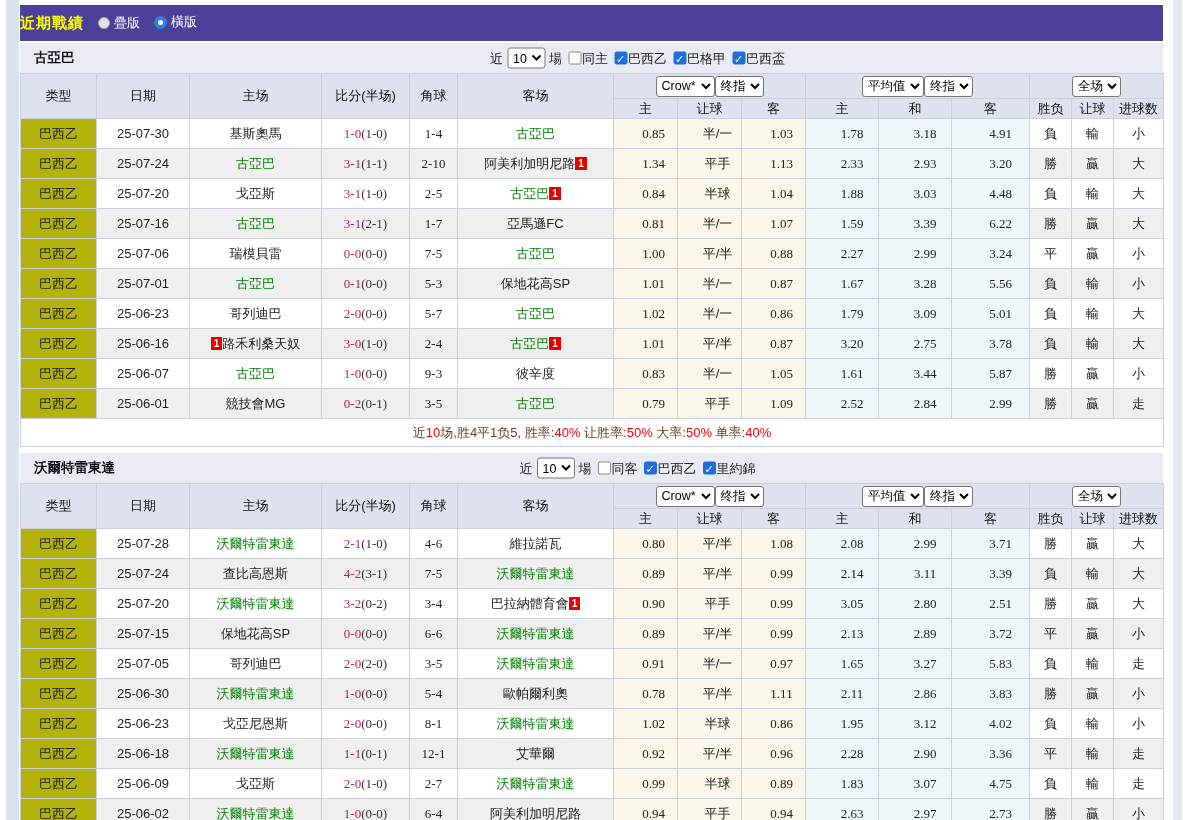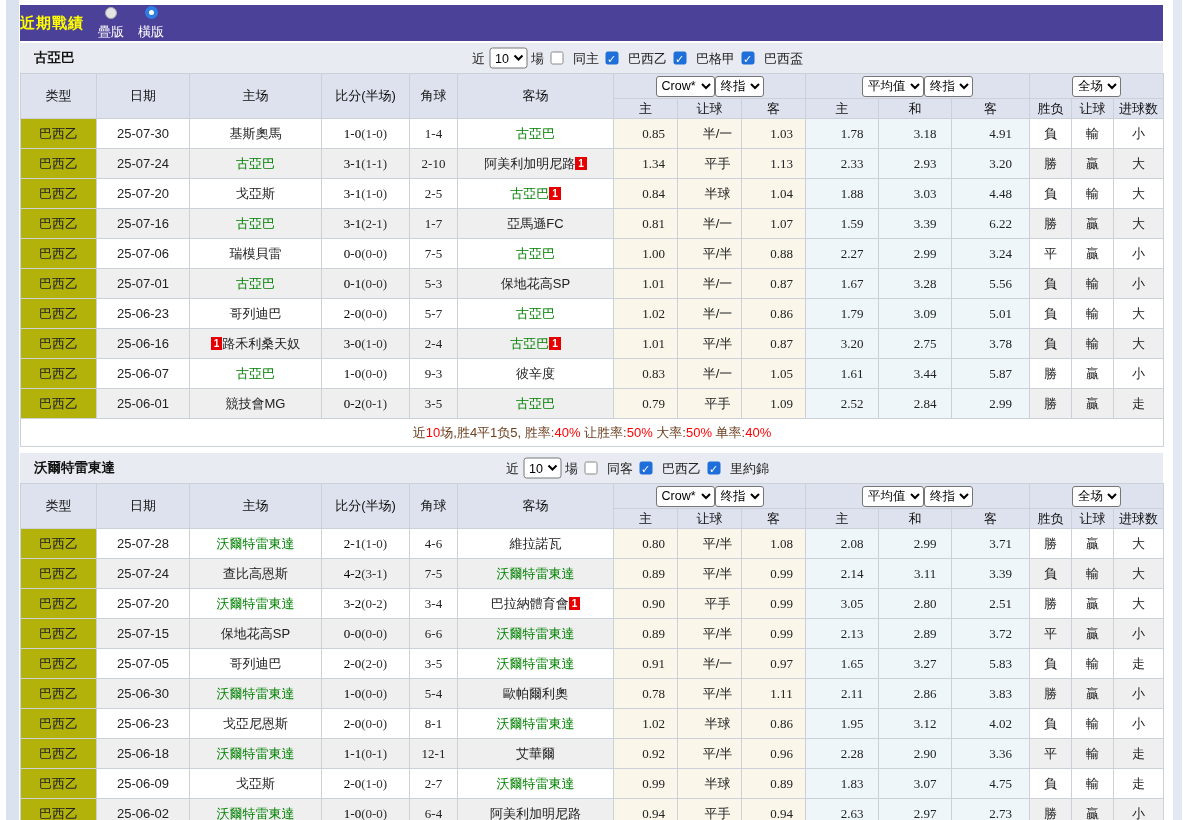--- a/index.html
+++ b/index.html
@@ -5,51 +5,51 @@
   html,body{margin:0;padding:0;}
   body{width:1183px;height:820px;overflow:hidden;background:#fff;
        font-family:"Liberation Sans","DejaVu Sans",sans-serif;position:relative;}
   .edge-strip{position:absolute;top:0;height:820px;}
   .edge-left{left:6px;width:13px;background:#d9e2ee;}
   .edge-right{left:1172px;width:9px;background:#e2e9f3;border-left:1px solid #fff;}
   .content{position:absolute;left:20px;top:5px;width:1143px;}
 
   .titlebar{height:36px;background:#4c4199;display:flex;align-items:center;margin-bottom:2px;}
   .ttl{color:#ffff00;font-weight:bold;font-size:15px;letter-spacing:1px;}
-  .radio-opt{display:inline-flex;align-items:center;gap:4px;color:#fff;font-size:13px;margin-left:14px;cursor:pointer;flex-direction:column;}
+  .radio-opt{display:inline-flex;align-items:center;gap:4px;color:#fff;font-size:13px;margin-left:14px;cursor:pointer;}
   .radio{width:12px;height:12px;border-radius:50%;box-sizing:border-box;display:inline-block;}
   .radio.off{background:#e4e4e4;border:1px solid #aaa;}
   .radio.on{background:#fff;border:4px solid #2f7de1;width:13px;height:13px;}
 
   .secbar{height:30px;background:#e8ebf2;position:relative;display:flex;align-items:center;}
   .secbar .team{font-weight:bold;font-size:13.5px;color:#111;margin-left:14px;}
   .filters{position:absolute;left:50%;top:50%;transform:translate(-50%,-50%);margin-left:46px;
            white-space:nowrap;display:flex;align-items:center;font-size:13px;color:#222;}
   .filters select{margin:0 4px;}
   select{font-size:12.5px;height:21px;border:1px solid #767676;border-radius:3px;background:#fff;padding:0 1px;}
   .cb{width:13px;height:13px;box-sizing:border-box;display:inline-block;border-radius:2px;
       font-size:11px;line-height:12px;text-align:center;vertical-align:-2px;margin:0 1px 0 6px;cursor:pointer;}
   .cb.on{background:#1e6fd9;color:#fff;border:1px solid #1e6fd9;}
   .cb.off{background:#fff;color:transparent;border:1px solid #8a8a8a;}
-  .cb-label{margin-left:9px;text-align:center;}
+  .cb-label{margin-left:0;text-align:center;}
 
   table.grid{border-collapse:collapse;width:1143px;table-layout:fixed;}
   .grid th,.grid td{border:1px solid #ccd0d9;text-align:center;overflow:hidden;white-space:nowrap;padding:0;}
   .grid thead th{background:#dde2ee;font-weight:normal;font-size:13px;color:#111;}
   .sel-row th{height:24px;}
   .sub-row th{height:19px;font-size:12.5px;}
   .grid tbody td{height:29px;font-size:13px;color:#222;}
   td.type{background:#b2b20a;color:#fff;font-size:12.5px;}
   tr.stripe td.plain{background:#efefef;}
   td.plain{background:#fff;}
   td.crow{background:#fbf6ea;padding-left:16px;}
   td.avg{background:#eef6fa;padding-left:20px;}
   td.num,td.score,td.corner{font-family:"Liberation Serif","DejaVu Serif",serif;font-size:13.5px;}
   .team-green{color:#008000;}
-  .score-ft{color:#000000;}
+  .score-ft{color:#be185d;}
   .score-ht{color:#333;}
   .badge{display:inline-block;background:#e60000;color:#fff;font-size:10px;font-weight:bold;
          padding:0 3px;line-height:13px;vertical-align:1px;}
   .res-red{color:#e60000;}
   .res-blue{color:#2222dd;}
   .res-green{color:#0f8a0f;}
   .grid tfoot td{height:27px;font-size:13px;background:#fff;}
   .sum-l{color:#6d4021;}
   .sum-v{color:#ff0000;}
   .section + .section{margin-top:6px;}

